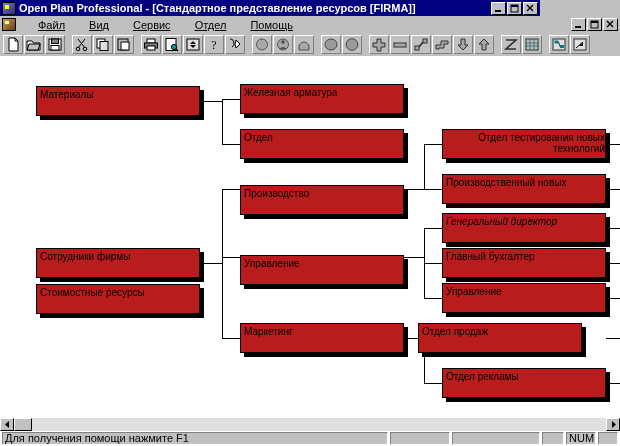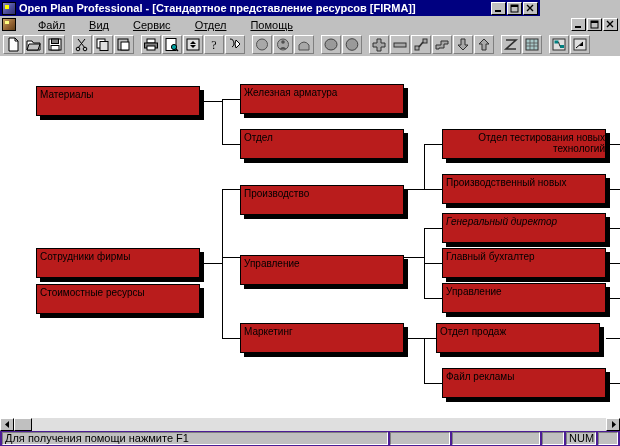--- a/index.html
+++ b/index.html
@@ -110,21 +110,21 @@
   .sb-track{flex:1 1 auto;background:#dfdfdf;position:relative;}
   .sb-thumb{
     position:absolute;left:0;top:0;width:18px;height:13px;background:#c0c0c0;
     border-top:1px solid #fff;border-left:1px solid #fff;
     border-right:1px solid #000;border-bottom:1px solid #000;box-sizing:border-box;
   }
 
   
   .statusbar{
     position:absolute;left:0;top:431px;width:620px;height:15px;
-    background:#4c1d95;display:flex;align-items:center;padding:0 2px;box-sizing:border-box;
+    background:#ffffff;display:flex;align-items:center;padding:0 2px;box-sizing:border-box;
   }
   .sb-pane{
     height:13px;background:#c0c0c0;
     border-top:1px solid #808080;border-left:1px solid #808080;
     border-right:1px solid #fff;border-bottom:1px solid #fff;
     box-sizing:border-box;font-size:11px;line-height:11px;color:#000;
     padding:0 2px;white-space:nowrap;overflow:hidden;margin-right:2px;
   }
   .sb-main{flex:1 1 auto;}
   .sb-w60{width:60px;flex:0 0 auto;}
@@ -411,22 +411,22 @@
           <div class="node" style="left: 442px; top: 73px; width: 164px; height: 30px; text-align: right;"><span>Отдел тестирования новых технологий</span></div>
           <div class="node" style="left: 240px; top: 129px; width: 164px; height: 30px;"><span>Производство</span></div>
           <div class="node" style="left: 442px; top: 118px; width: 164px; height: 30px;"><span>Производственный новых</span></div>
           <div class="node" style="left: 442px; top: 157px; width: 164px; height: 30px; font-style: italic;"><span>Генеральный директор</span></div>
           <div class="node" style="left: 36px; top: 192px; width: 164px; height: 30px;"><span>Сотрудники фирмы</span></div>
           <div class="node" style="left: 240px; top: 199px; width: 164px; height: 30px;"><span>Управление</span></div>
           <div class="node" style="left: 442px; top: 192px; width: 164px; height: 30px;"><span>Главный бухгалтер</span></div>
           <div class="node" style="left: 36px; top: 228px; width: 164px; height: 30px;"><span>Стоимостные ресурсы</span></div>
           <div class="node" style="left: 442px; top: 227px; width: 164px; height: 30px;"><span>Управление</span></div>
           <div class="node" style="left: 240px; top: 267px; width: 164px; height: 30px;"><span>Маркетинг</span></div>
-          <div class="node" style="left: 436px; top: 267px; width: 164px; height: 30px;"><span>Отдел продаж</span></div>
-          <div class="node" style="left: 442px; top: 312px; width: 164px; height: 30px;"><span>Файл рекламы</span></div>
+          <div class="node" style="left: 418px; top: 267px; width: 164px; height: 30px;"><span>Отдел продаж</span></div>
+          <div class="node" style="left: 442px; top: 312px; width: 164px; height: 30px;"><span>Отдел рекламы</span></div>
         </div>
     </div>
   </div>
 
   <div class="hscroll">
     <div class="sb-arrow">
       <svg width="7" height="7" viewBox="0 0 7 7">
           <path d="M5 0 L5 7 L1 3.5 z" fill="#000"></path>
         </svg>
     </div>

